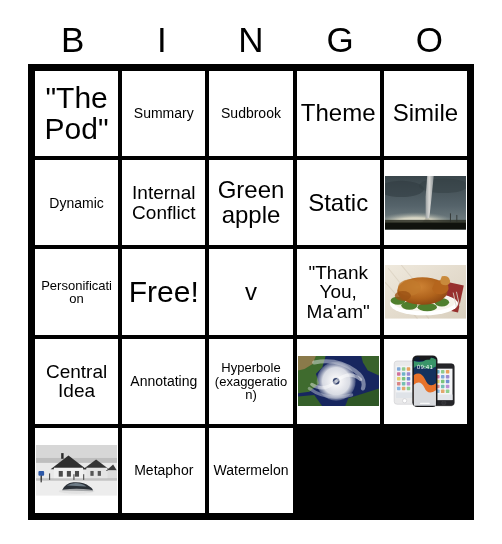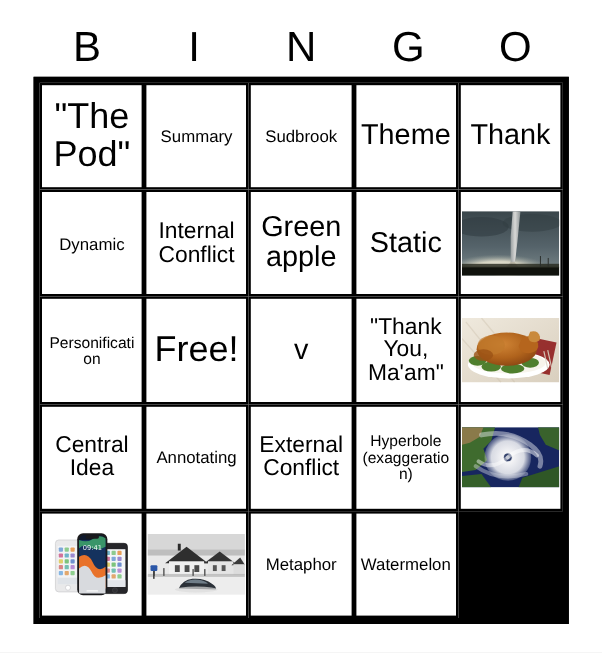--- a/index.html
+++ b/index.html
@@ -114,21 +114,21 @@
     <div class="cell">
       <span class="cell-text sz-sm">Summary</span>
     </div>
     <div class="cell">
       <span class="cell-text sz-sm">Sudbrook</span>
     </div>
     <div class="cell">
       <span class="cell-text sz-lg">Theme</span>
     </div>
     <div class="cell">
-      <span class="cell-text sz-lg">Thank</span>
+      <span class="cell-text sz-lg">Simile</span>
     </div>
 
     <div class="cell">
       <span class="cell-text sz-sm">Dynamic</span>
     </div>
     <div class="cell">
       <span class="cell-text sz-md">Internal Conflict</span>
     </div>
     <div class="cell">
       <span class="cell-text sz-lg">Green apple</span>
@@ -225,23 +225,20 @@
         </svg>
       </div>
     </div>
     <div class="cell">
       <span class="cell-text sz-md">Central Idea</span>
     </div>
     <div class="cell">
       <span class="cell-text sz-sm">Annotating</span>
     </div>
     <div class="cell">
-      <span class="cell-text sz-md">External Conflict</span>
-    </div>
-    <div class="cell">
       <span class="cell-text sz-xs">Hyperbole (exaggeration)</span>
     </div>
 
     <div class="cell">
       <div class="pic-wrap">
         <svg class="pic" viewBox="0 0 100 62" preserveAspectRatio="xMidYMid slice">
           <defs>
             <radialGradient id="eyeGrad" cx="50%" cy="50%" r="50%">
               <stop offset="0%" stop-color="#7d8ba8"></stop>
               <stop offset="22%" stop-color="#f4f4f6"></stop>

